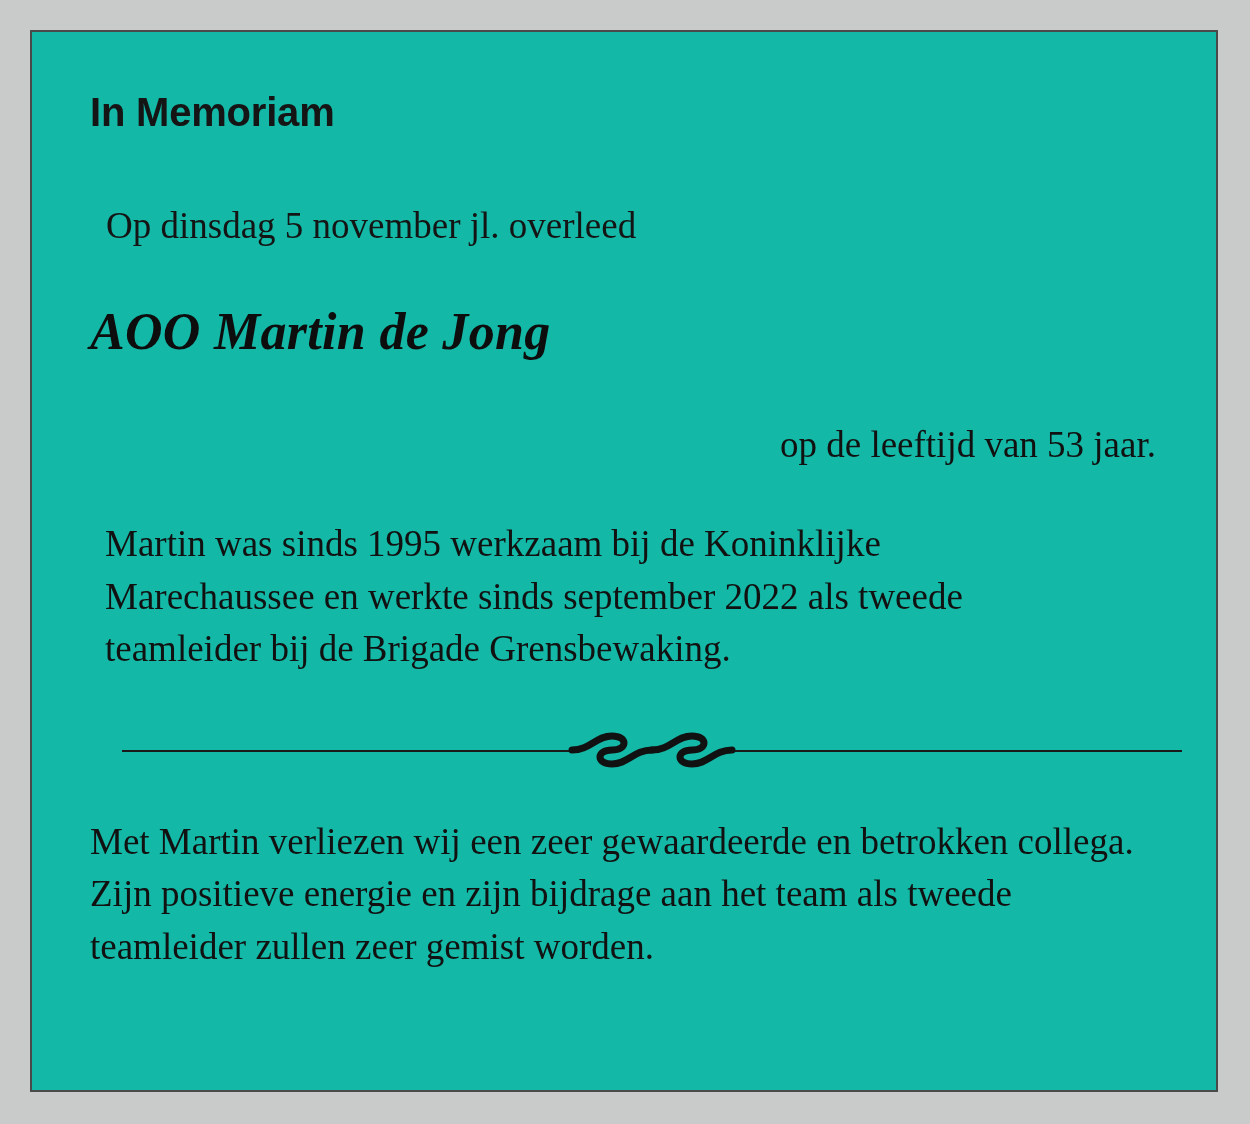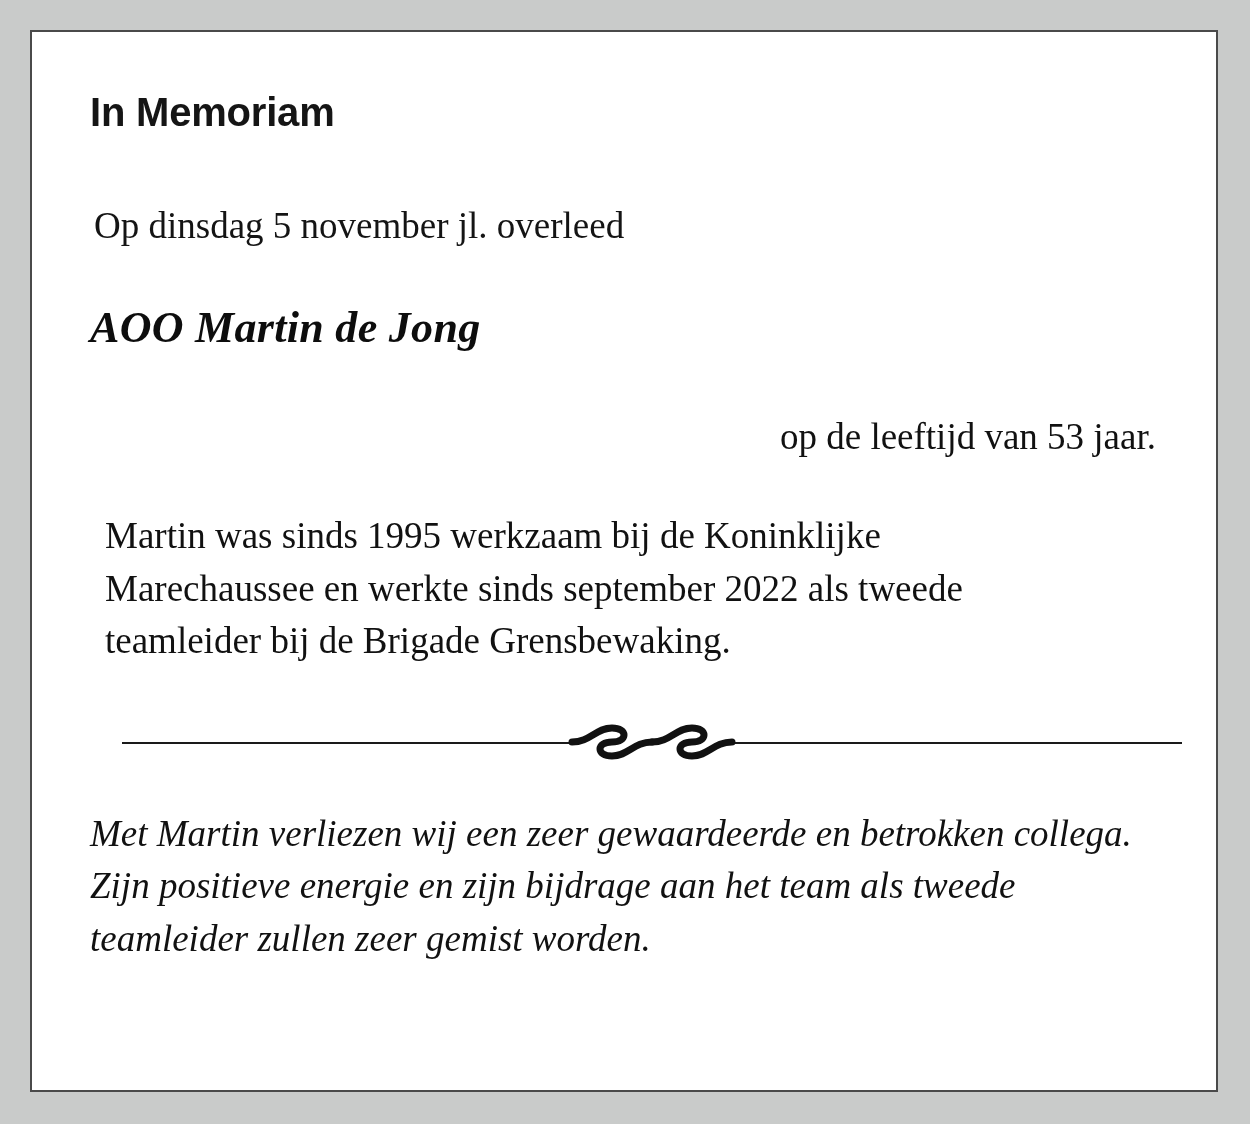--- a/index.html
+++ b/index.html
@@ -15,43 +15,43 @@
     overflow: hidden;
   }
 
   .memoriam-card {
     position: absolute;
     left: 30px;
     top: 30px;
     width: 1188px;
     height: 1062px;
     border: 2px solid #4a4a4a;
-    background: #ffffff;
+    background: #14b8a6;
     box-sizing: border-box;
     padding: 58px 60px 0 58px;
   }
 
   .heading {
     font-family: "Liberation Sans", sans-serif;
     font-weight: bold;
     font-size: 40px;
     letter-spacing: -0.2px;
     margin: 0 0 72px 0;
     color: #151515;
   }
 
   .line {
     font-size: 37px;
     line-height: 1.0;
-    margin: 0 0 58px 4px;
+    margin: 0 0 58px 16px;
     color: #141414;
   }
 
   .name {
-    font-size: 44px;
+    font-size: 52px;
     font-weight: bold;
     font-style: italic;
     margin: 0 0 62px 0;
     letter-spacing: 0.3px;
     color: #0d0d0d;
   }
 
   .age {
     font-size: 37px;
     margin: 0 0 52px 0;
@@ -87,21 +87,20 @@
     transform: translateX(-50%);
     width: 180px;
     height: 44px;
   }
 
   .closing {
     font-size: 37px;
     line-height: 1.42;
     margin: 0;
     max-width: 1075px;
-    font-style: italic;
   }
 </style>
 </head>
 <body>
 
 <div class="memoriam-card">
 
   <h1 class="heading">In Memoriam</h1>
 
   <p class="line">Op dinsdag 5 november jl. overleed</p>

